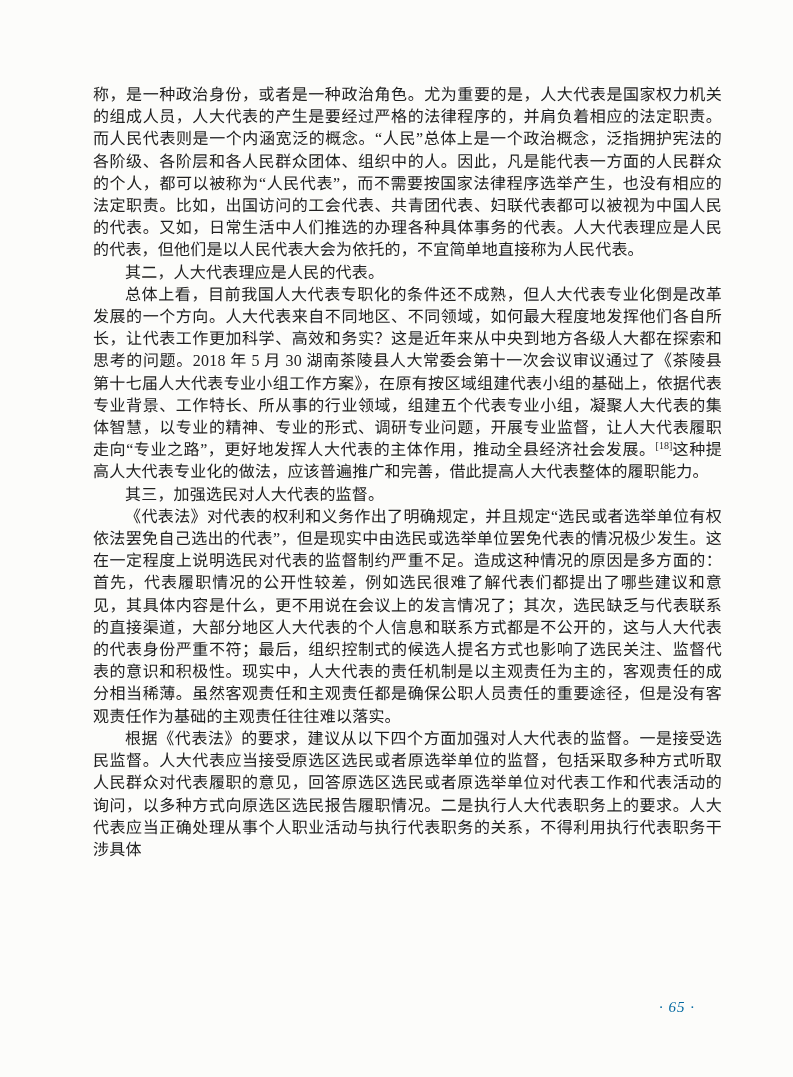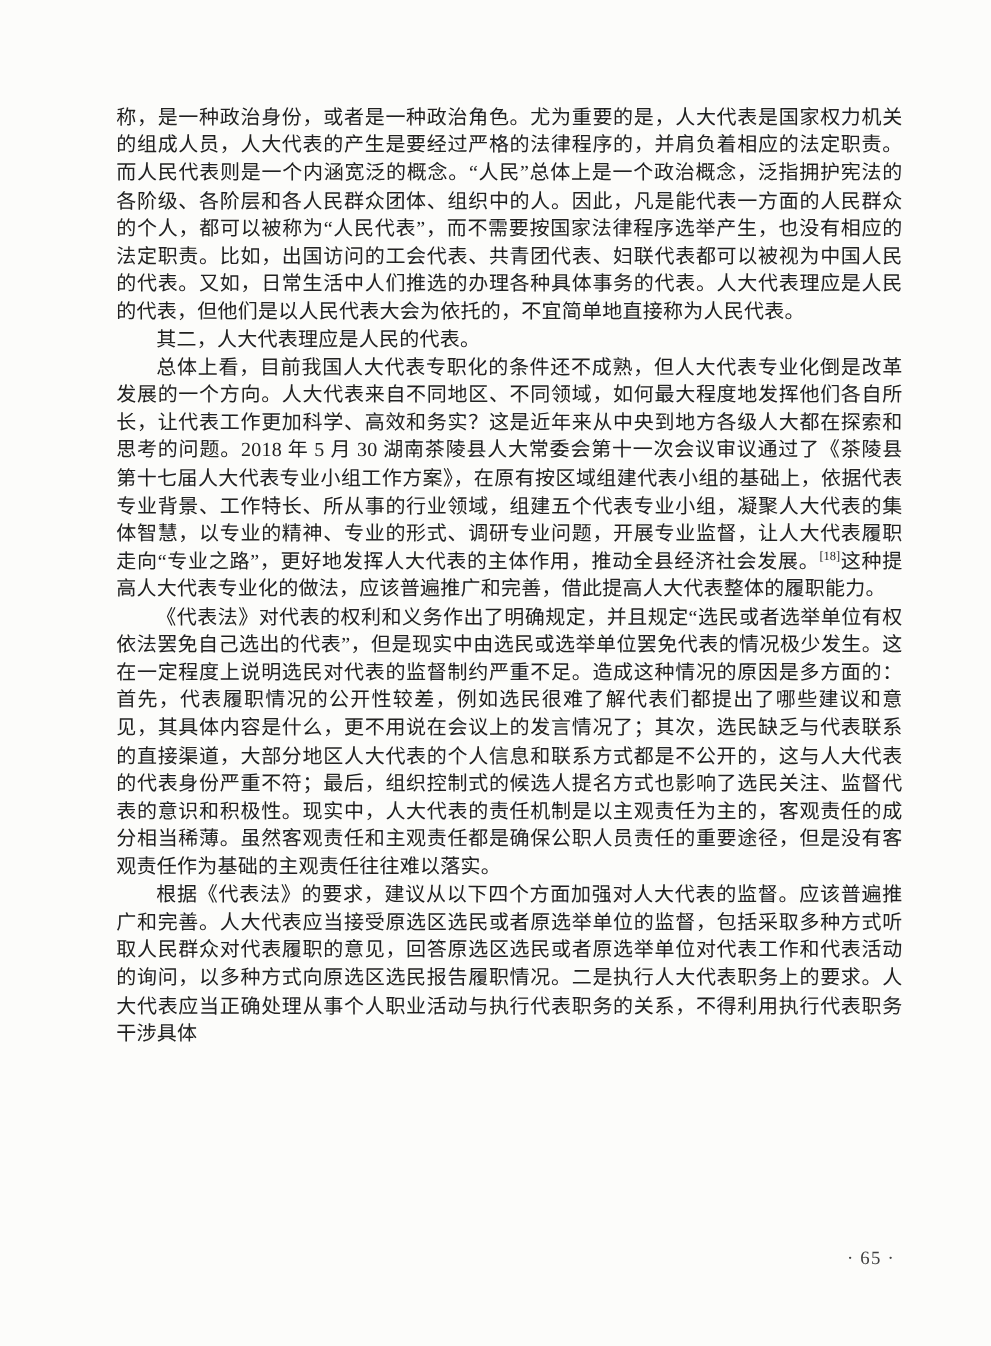--- a/index.html
+++ b/index.html
@@ -39,33 +39,35 @@
   }
   sup.footnote {
     font-size: 10px;
     line-height: 0;
     vertical-align: super;
     letter-spacing: 0;
   }
   .page-number {
     position: absolute;
     top: 999px;
-    right: 77px;
+    right: 98px;
     font-size: 15px;
     letter-spacing: 1px;
-    color: #404040;
+    color: #0369a1;
+    font-style: italic;
   }
 </style>
 </head>
 <body>
 
 <div class="page">
   <div class="text-block">
     <p>称，是一种政治身份，或者是一种政治角色。尤为重要的是，人大代表是国家权力机关的组成人员，人大代表的产生是要经过严格的法律程序的，并肩负着相应的法定职责。而人民代表则是一个内涵宽泛的概念。“人民”总体上是一个政治概念，泛指拥护宪法的各阶级、各阶层和各人民群众团体、组织中的人。因此，凡是能代表一方面的人民群众的个人，都可以被称为“人民代表”，而不需要按国家法律程序选举产生，也没有相应的法定职责。比如，出国访问的工会代表、共青团代表、妇联代表都可以被视为中国人民的代表。又如，日常生活中人们推选的办理各种具体事务的代表。人大代表理应是人民的代表，但他们是以人民代表大会为依托的，不宜简单地直接称为人民代表。</p>
     <p class="indent">其二，人大代表理应是人民的代表。</p>
     <p class="indent">
       <span>总体上看，目前我国人大代表专职化的条件还不成熟，但人大代表专业化倒是改革发展的一个方向。人大代表来自不同地区、不同领域，如何最大程度地发挥他们各自所长，让代表工作更加科学、高效和务实？这是近年来从中央到地方各级人大都在探索和思考的问题。2018 年 5 月 30 湖南茶陵县人大常委会第十一次会议审议通过了《茶陵县第十七届人大代表专业小组工作方案》，在原有按区域组建代表小组的基础上，依据代表专业背景、工作特长、所从事的行业领域，组建五个代表专业小组，凝聚人大代表的集体智慧，以专业的精神、专业的形式、调研专业问题，开展专业监督，让人大代表履职走向“专业之路”，更好地发挥人大代表的主体作用，推动全县经济社会发展。</span><sup class="footnote">[18]</sup><span>这种提高人大代表专业化的做法，应该普遍推广和完善，借此提高人大代表整体的履职能力。</span>
     </p>
+    <p class="indent">其三，加强选民对人大代表的监督。</p>
     <p class="indent">《代表法》对代表的权利和义务作出了明确规定，并且规定“选民或者选举单位有权依法罢免自己选出的代表”，但是现实中由选民或选举单位罢免代表的情况极少发生。这在一定程度上说明选民对代表的监督制约严重不足。造成这种情况的原因是多方面的：首先，代表履职情况的公开性较差，例如选民很难了解代表们都提出了哪些建议和意见，其具体内容是什么，更不用说在会议上的发言情况了；其次，选民缺乏与代表联系的直接渠道，大部分地区人大代表的个人信息和联系方式都是不公开的，这与人大代表的代表身份严重不符；最后，组织控制式的候选人提名方式也影响了选民关注、监督代表的意识和积极性。现实中，人大代表的责任机制是以主观责任为主的，客观责任的成分相当稀薄。虽然客观责任和主观责任都是确保公职人员责任的重要途径，但是没有客观责任作为基础的主观责任往往难以落实。</p>
-    <p class="indent">根据《代表法》的要求，建议从以下四个方面加强对人大代表的监督。应该普遍推广和完善。人大代表应当接受原选区选民或者原选举单位的监督，包括采取多种方式听取人民群众对代表履职的意见，回答原选区选民或者原选举单位对代表工作和代表活动的询问，以多种方式向原选区选民报告履职情况。二是执行人大代表职务上的要求。人大代表应当正确处理从事个人职业活动与执行代表职务的关系，不得利用执行代表职务干涉具体</p>
+    <p class="indent">根据《代表法》的要求，建议从以下四个方面加强对人大代表的监督。一是接受选民监督。人大代表应当接受原选区选民或者原选举单位的监督，包括采取多种方式听取人民群众对代表履职的意见，回答原选区选民或者原选举单位对代表工作和代表活动的询问，以多种方式向原选区选民报告履职情况。二是执行人大代表职务上的要求。人大代表应当正确处理从事个人职业活动与执行代表职务的关系，不得利用执行代表职务干涉具体</p>
   </div>
   <div class="page-number">· 65 ·</div>
 </div>
 
 </body></html>

